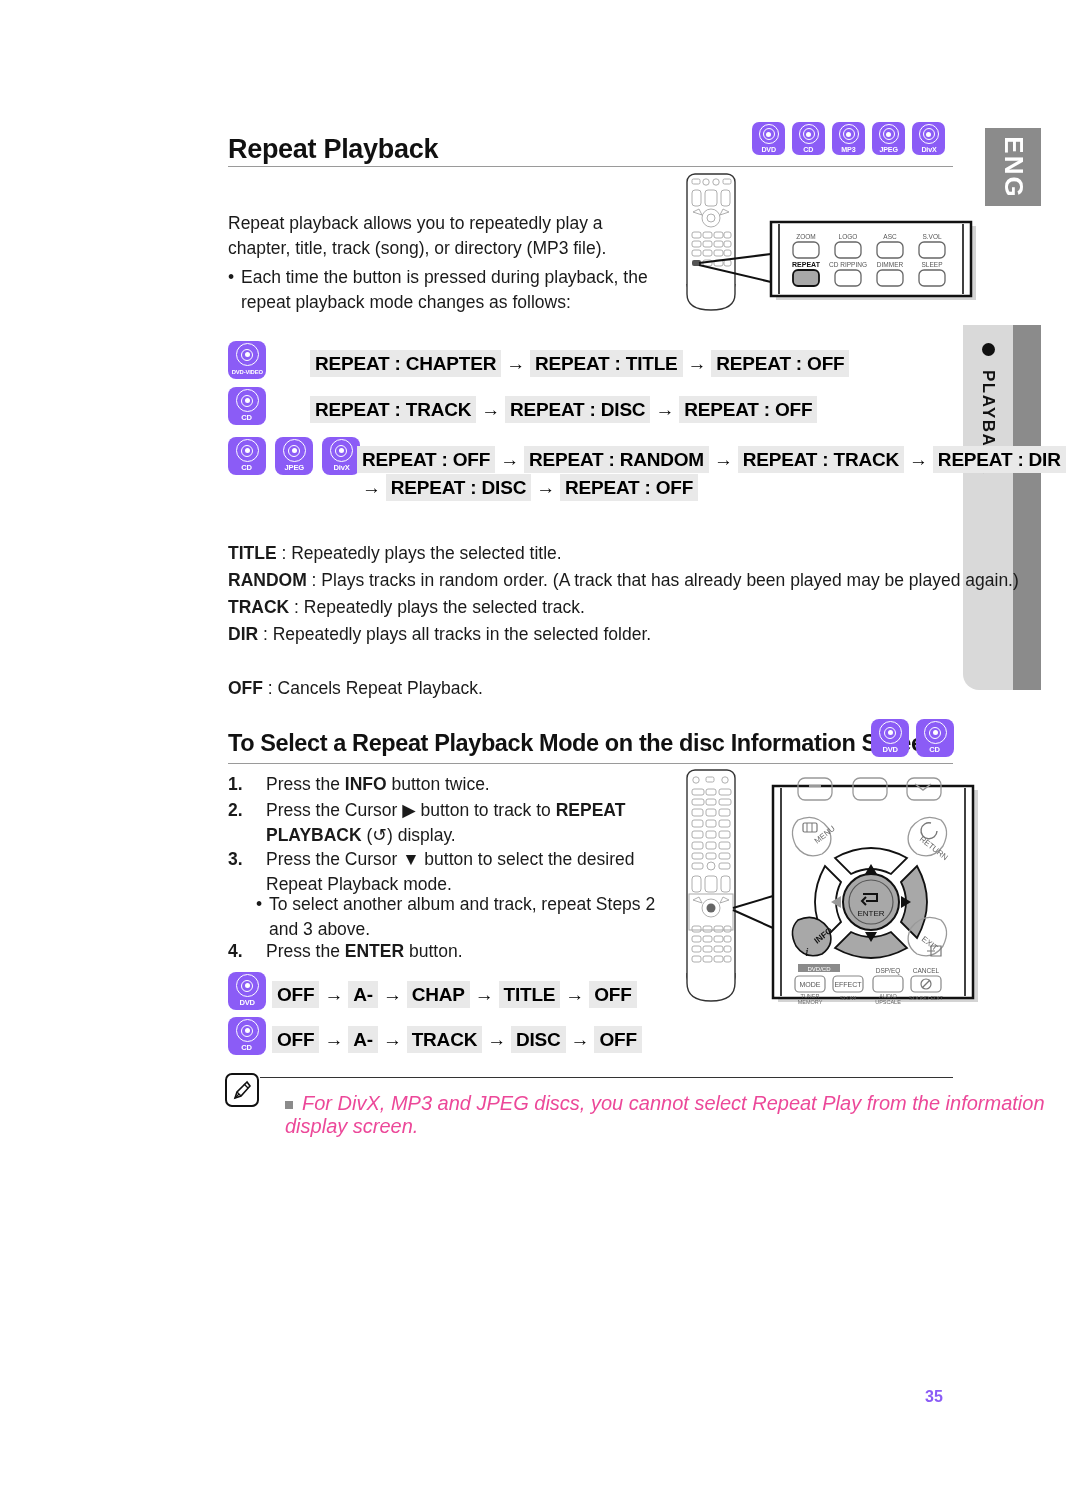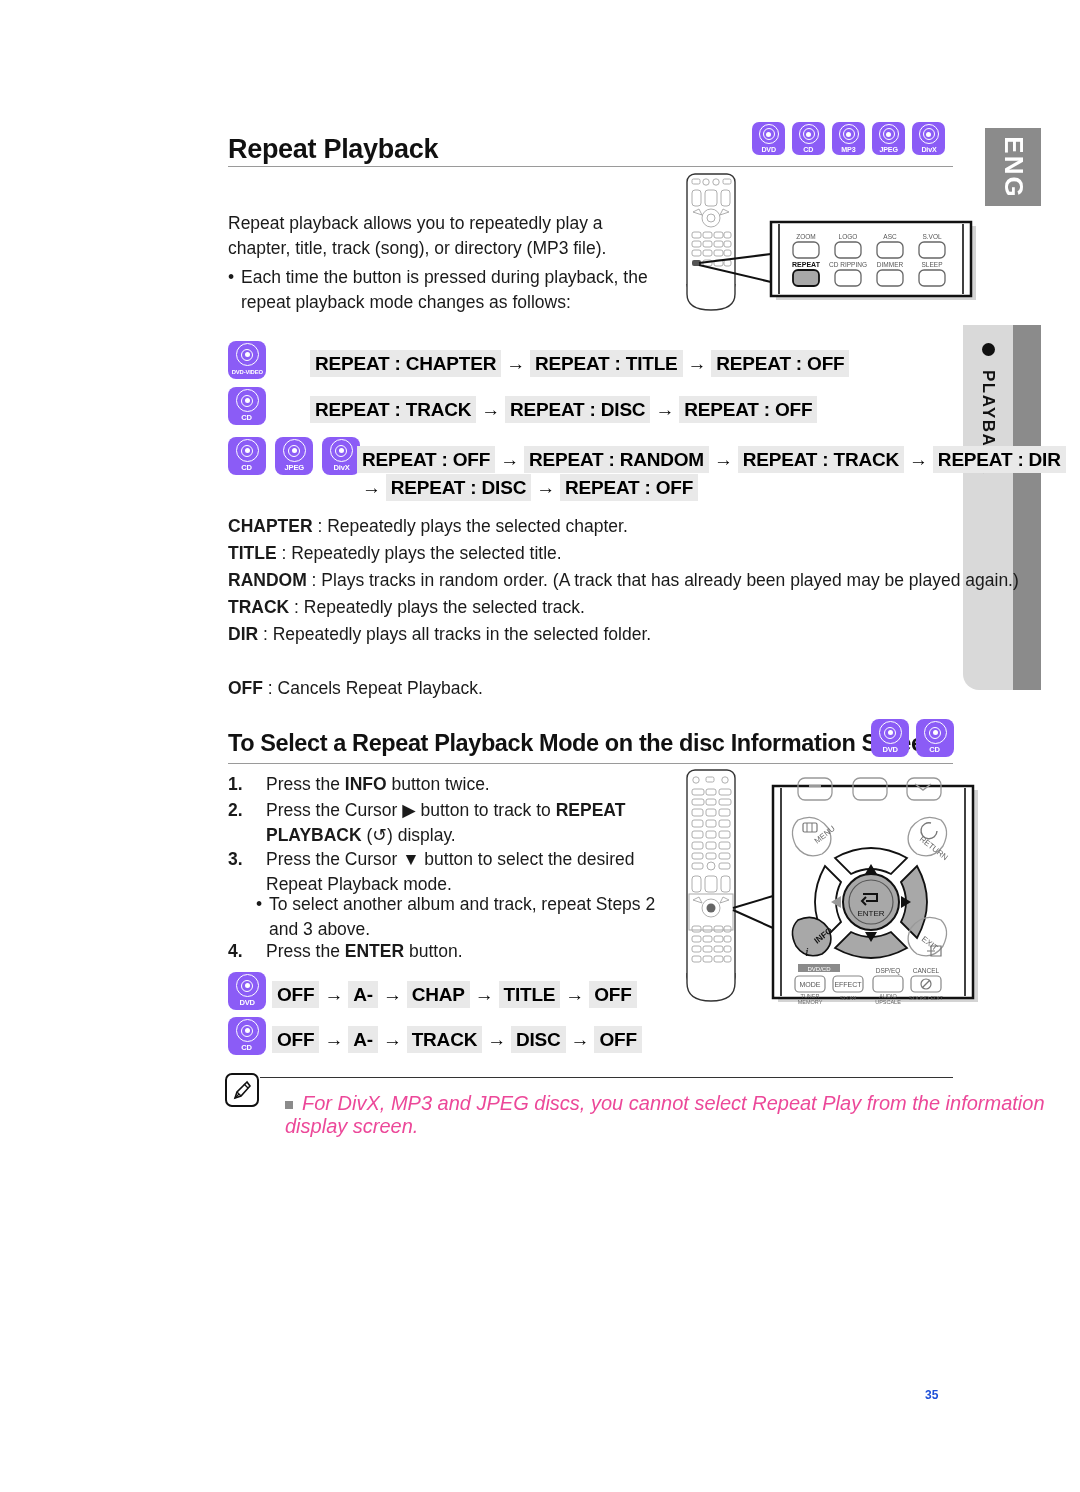--- a/index.html
+++ b/index.html
@@ -132,21 +132,21 @@
     display:flex; align-items:center; justify-content:center;
   }
   .note-text{ position:absolute; font-size:20px; color:#ec4899;font-style:italic; }
   .note-text .sq{
     display:inline-block; width:8px; height:8px; background:#8b8b8b;
     margin-right:9px; vertical-align:1px;
   }
 
   
   .pageno{
-    position:absolute; font-size:12px; font-weight:bold; color:#1d4ed8;
+    position:absolute; font-size:16px; font-weight:bold; color:#8b5cf6;
   }
 
   
   .art{ position:absolute; }
 </style>
 </head>
 <body>
 
 <div class="page">
 
@@ -298,23 +298,20 @@
       <div class="bl">DivX</div>
     </div>
   </div>
   <div class="flow" style="left:357px; top:445px; width:600px;">
     <span class="chip">REPEAT : OFF</span><span class="arw">→</span><span class="chip">REPEAT : RANDOM</span><span class="arw">→</span><span class="chip">REPEAT : TRACK</span><span class="arw">→</span><span class="chip">REPEAT : DIR</span>
   </div>
   <div class="flow" style="left:357px; top:473px;">
     <span class="arw">→</span><span class="chip">REPEAT : DISC</span><span class="arw">→</span><span class="chip">REPEAT : OFF</span>
   </div>
 
-  <div class="def" style="left:228px; top:513px;">
-    <b>CHAPTER</b><span> : Repeatedly plays the selected chapter.</span>
-  </div>
   <div class="def" style="left:228px; top:540px;">
     <b>TITLE</b><span> : Repeatedly plays the selected title.</span>
   </div>
   <div class="def" style="left:228px; top:567px;">
     <b>RANDOM</b><span> : Plays tracks in random order. (A track that has already been played may be played again.)</span>
   </div>
   <div class="def" style="left:228px; top:594px;">
     <b>TRACK</b><span> : Repeatedly plays the selected track.</span>
   </div>
   <div class="def" style="left:228px; top:621px;">

